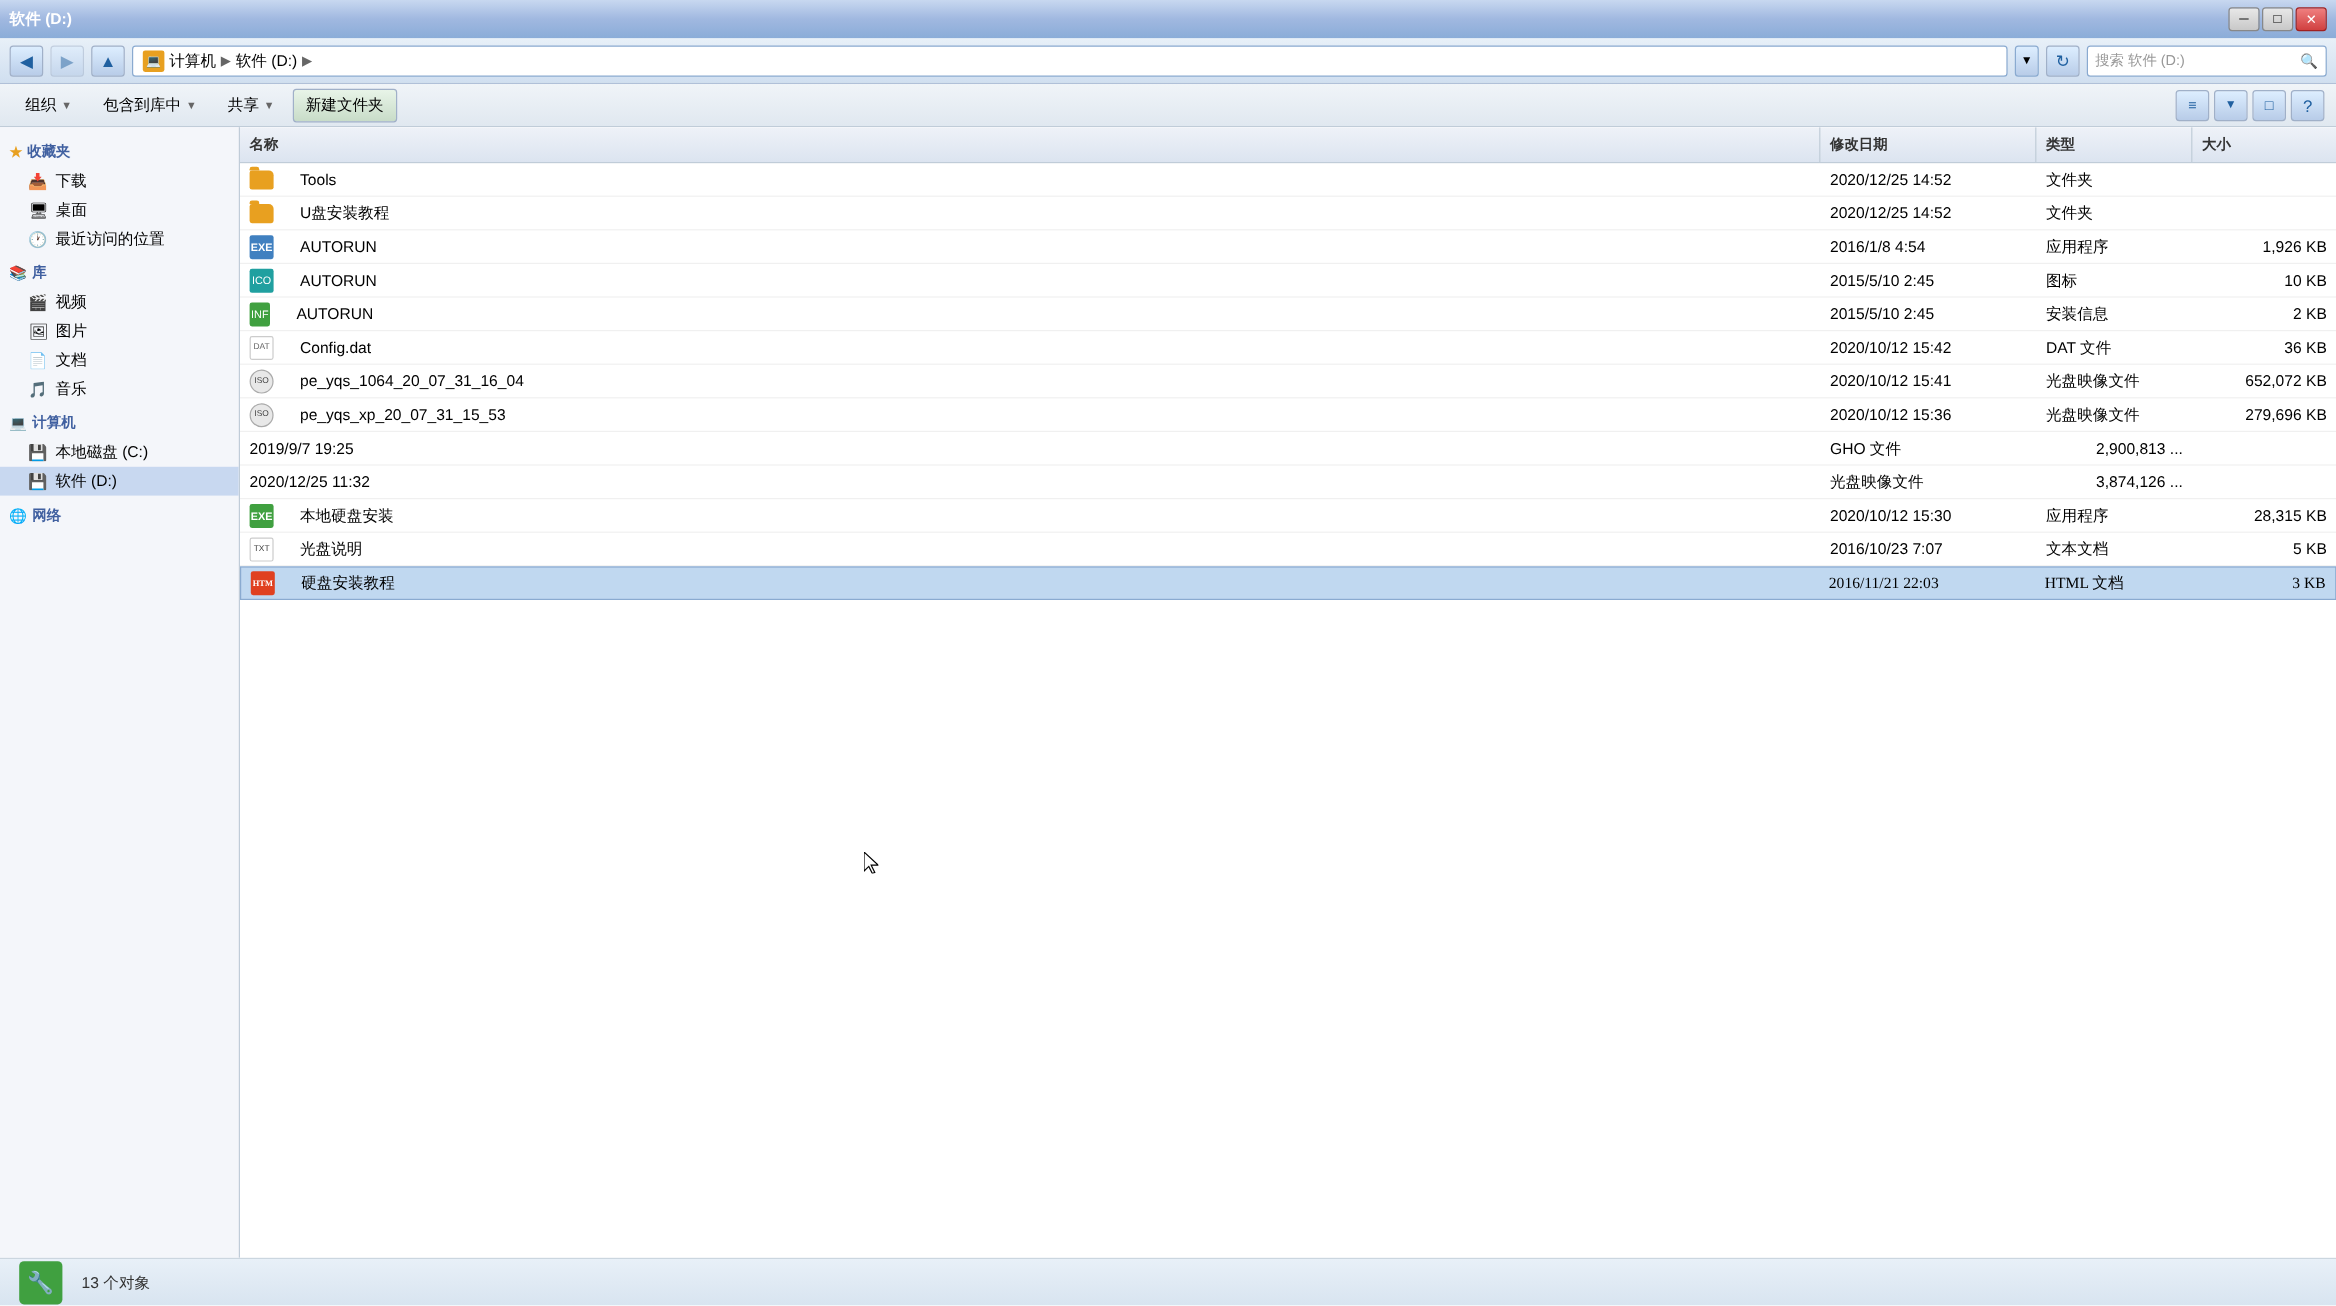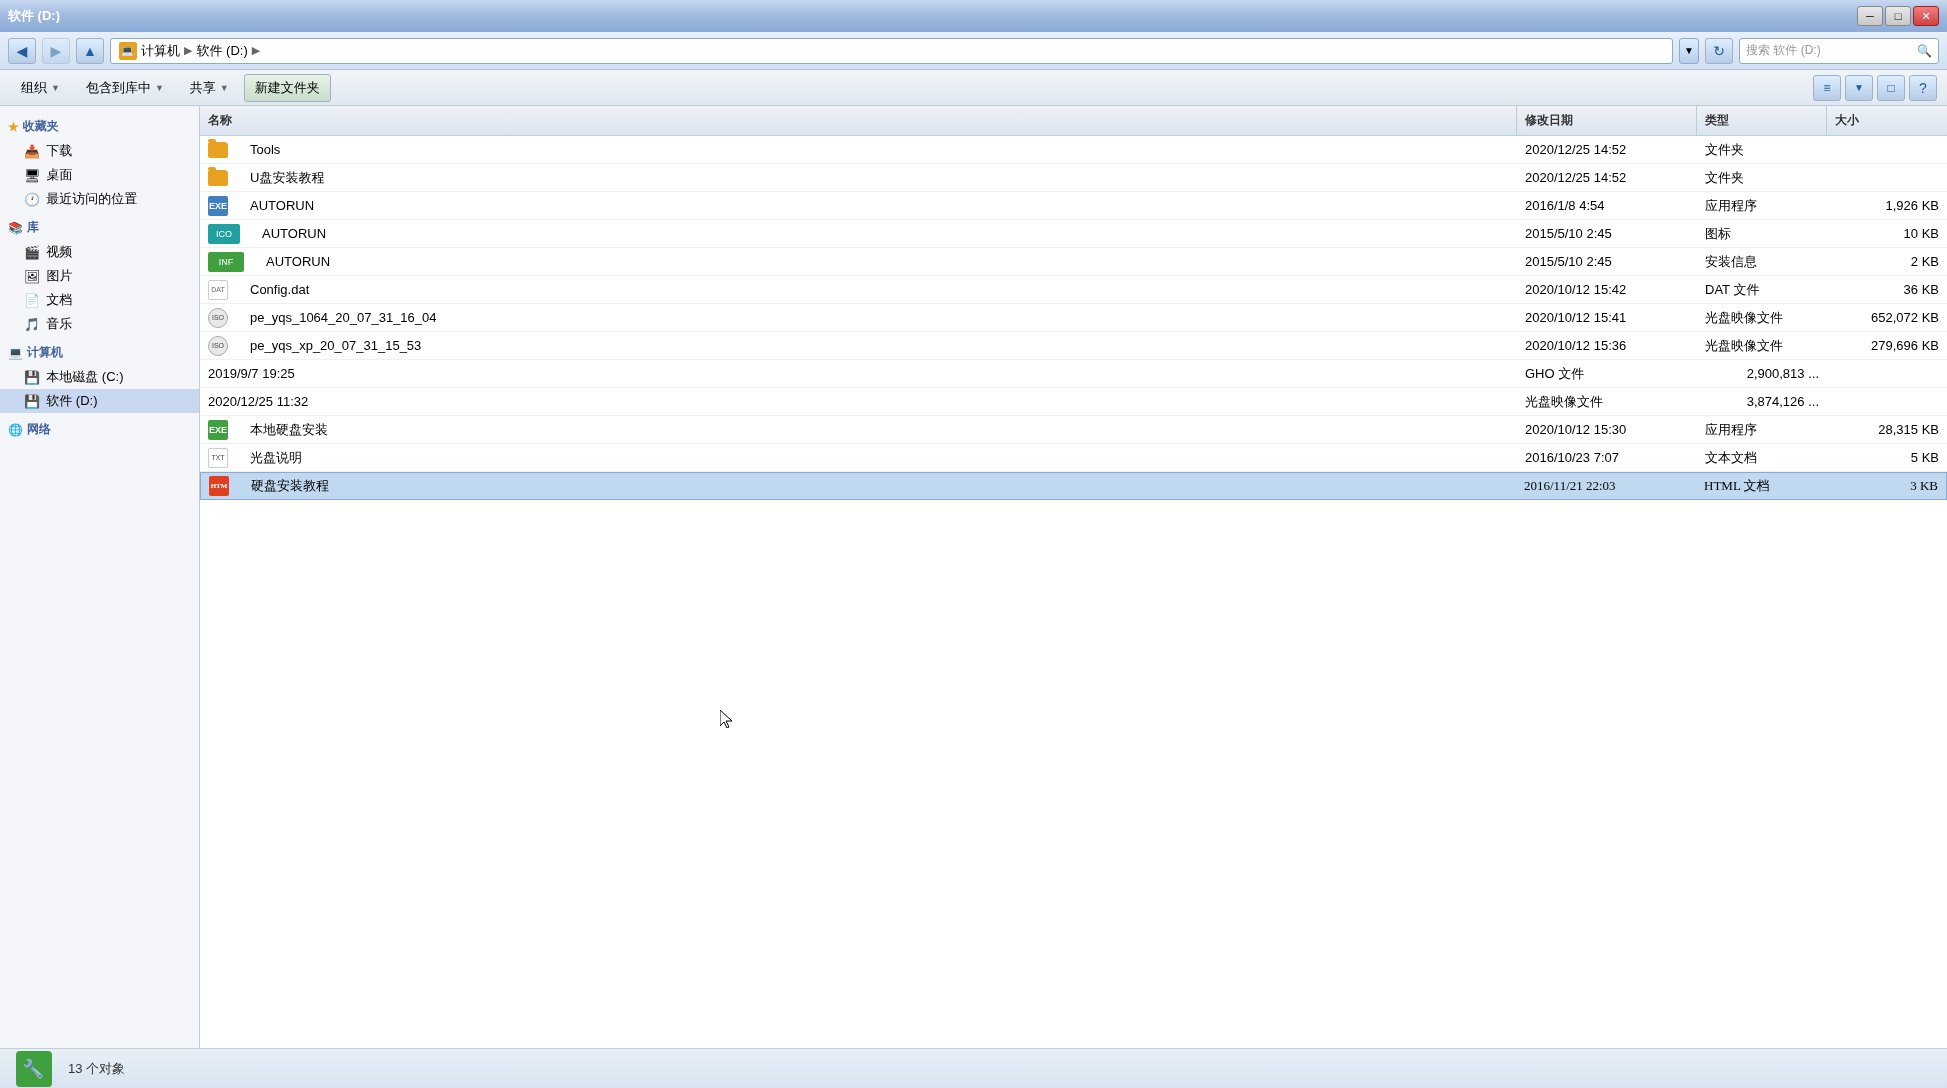--- a/index.html
+++ b/index.html
@@ -310,33 +310,33 @@
       border-radius: 2px;
       display: flex;
       align-items: center;
       justify-content: center;
       font-size: 9px;
       color: #fff;
       font-weight: bold;
       flex-shrink: 0;
     }
     .icon-img {
-      width: 32px;
+      width: 20px;
       height: 20px;
       background: #20a0a0;
       border-radius: 2px;
       display: flex;
       align-items: center;
       justify-content: center;
       font-size: 9px;
       color: #fff;
       flex-shrink: 0;
     }
     .icon-setup {
-      width: 36px;
+      width: 17px;
       height: 20px;
       background: #40a040;
       border-radius: 2px;
       display: flex;
       align-items: center;
       justify-content: center;
       font-size: 9px;
       color: #fff;
       flex-shrink: 0;
     }

